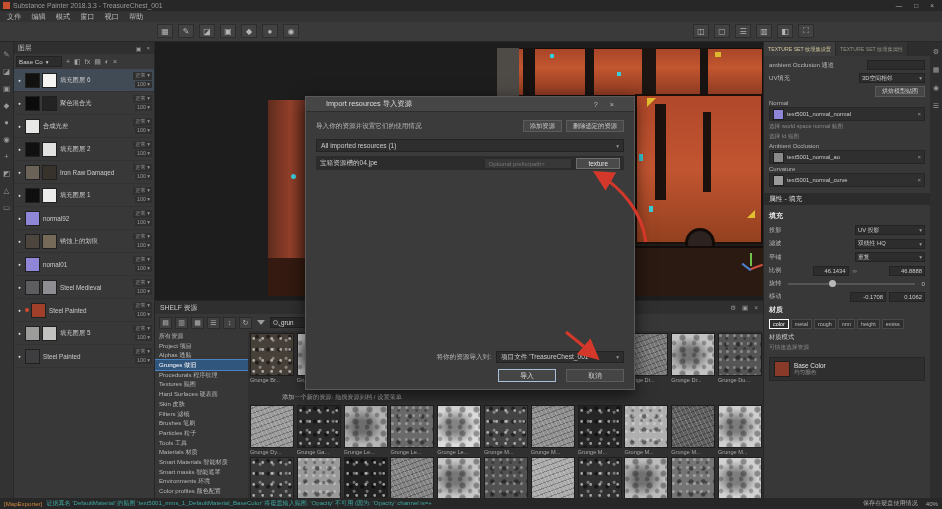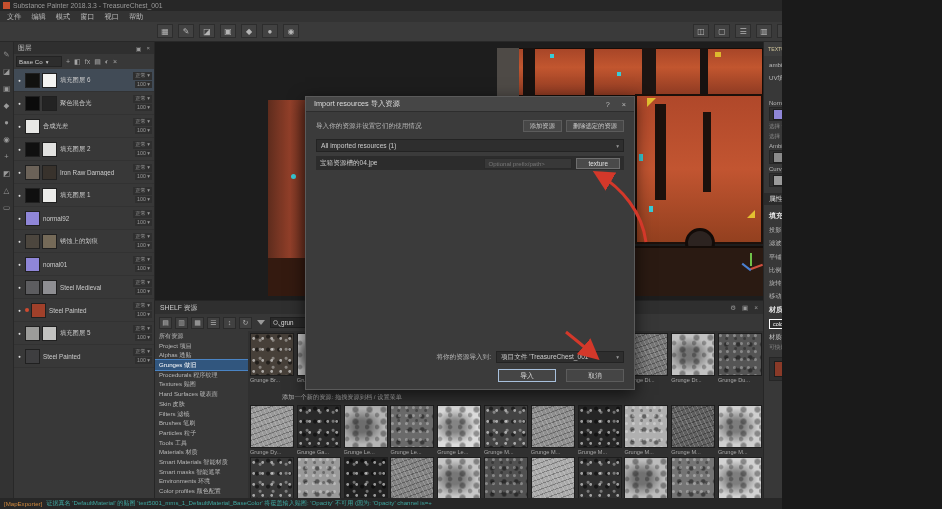--- a/index.html
+++ b/index.html
@@ -1,17 +1,17 @@
 <!DOCTYPE html>
 <html><head>
 <meta charset="utf-8">
 <style>
   *{margin:0;padding:0;box-sizing:border-box;}
   html,body{background:#1a1a1a;}
-  .app{position:relative;width:782px;height:509px;background:#1d4ed8;font-family:"Liberation Sans","DejaVu Sans",sans-serif;color:#c8c8c8;overflow:hidden;font-size:7px;text-decoration:underline;}
+  .app{position:relative;width:942px;height:509px;background:#1d4ed8;font-family:"Liberation Sans","DejaVu Sans",sans-serif;color:#c8c8c8;overflow:hidden;font-size:7px;text-decoration:underline;}
 
   
   .titlebar{position:absolute;left:0;top:0;width:942px;height:11px;background:#272727;display:flex;align-items:center;font-size:6.8px;color:#9a9a9a;z-index:5;}
   .logo{width:7px;height:7px;background:#c8502e;margin:0 3px 0 3px;flex:none;}
   .win-controls{margin-left:auto;display:flex;gap:12px;margin-right:8px;font-size:6.5px;color:#b0b0b0;}
   .menubar{position:absolute;left:0;top:11px;width:942px;height:11px;background:#333333;display:flex;align-items:center;font-size:7.2px;color:#bbbbbb;padding-left:2px;z-index:5;}
   .menu-item{padding:0 5px;cursor:default;}
   .toolbar{position:absolute;left:0;top:22px;width:942px;height:20px;background:#3a3a3a;border-bottom:1px solid #282828;z-index:5;}
   .tb-left{position:absolute;left:157px;top:2px;display:flex;gap:5px;}
   .tb-right{position:absolute;left:693px;top:2px;display:flex;gap:5px;}
@@ -65,21 +65,21 @@
   .thumb .img{width:44px;height:43px;border:1px solid #1e1e1e;}
   .thumb .lbl{font-size:5.6px;color:#a8a8a8;white-space:nowrap;overflow:hidden;width:44px;line-height:8.5px;}
   .shelf-hint{position:absolute;left:34px;top:62px;font-size:6.2px;color:#b5b5b5;white-space:nowrap;z-index:3;}
   .t-p0{background-image:radial-gradient(circle at 30% 40%,rgba(255,255,255,.55) 1px,transparent 1.8px),radial-gradient(circle at 70% 70%,rgba(255,255,255,.35) 1px,transparent 2px),radial-gradient(circle at 55% 20%,rgba(0,0,0,.5) 1.5px,transparent 2.5px);background-size:9px 11px,13px 9px,11px 13px;}
   .t-p1{background-image:radial-gradient(ellipse at 40% 50%,rgba(0,0,0,.40) 20%,transparent 62%),radial-gradient(circle at 75% 30%,rgba(0,0,0,.35) 2px,transparent 4px),radial-gradient(circle at 20% 75%,rgba(0,0,0,.28) 1.5px,transparent 3px);background-size:100% 100%,14px 12px,10px 12px;}
   .t-p2{background-image:repeating-linear-gradient(63deg,rgba(255,255,255,.18) 0 1px,transparent 1px 4px),repeating-linear-gradient(-20deg,rgba(0,0,0,.28) 0 1px,transparent 1px 5px);}
   .t-p3{background-image:radial-gradient(circle at 20% 20%,rgba(255,255,255,.3) 1px,transparent 2px),radial-gradient(circle at 60% 80%,rgba(0,0,0,.45) 1.5px,transparent 3px),radial-gradient(circle at 85% 45%,rgba(0,0,0,.3) 1px,transparent 2px);background-size:7px 8px,12px 13px,9px 10px;}
 
   
   .dialog{position:absolute;left:305px;top:96px;width:330px;height:294px;background:#3b3b3b;border:1px solid #5a5a5a;box-shadow:0 5px 16px rgba(0,0,0,.65);z-index:40;}
-  .dlg-title{height:15px;background:#464646;display:flex;align-items:center;font-size:7.3px;color:#dddddd;padding:0 8px;border-bottom:1px solid #2d2d2d;}
+  .dlg-title{height:15px;background:#464646;display:flex;align-items:center;font-size:7.3px;color:#dddddd;padding:0 20px;border-bottom:1px solid #2d2d2d;}
   .dlg-title .sp{margin-left:auto;display:flex;gap:12px;color:#bbbbbb;}
   .dlg-body{position:absolute;top:15px;left:0;right:0;bottom:0;padding:8px 10px;}
   .dlg-row1{display:flex;align-items:center;font-size:6.6px;color:#b8b8b8;gap:4px;}
   .dlg-row1 .grow{flex:1;}
   .dlg-btn{background:#474747;border:1px solid #5c5c5c;color:#cccccc;font-size:6.3px;height:12px;display:inline-flex;align-items:center;padding:0 6px;white-space:nowrap;}
   .dlg-dd{margin-top:7px;height:13px;background:#2e2e2e;border:1px solid #232323;display:flex;align-items:center;font-size:6.6px;color:#cccccc;padding:0 4px;}
   .dlg-dd .caret{margin-left:auto;color:#999;}
   .dlg-file{margin-top:4px;height:14px;background:#2c2c2c;display:flex;align-items:center;font-size:6.6px;color:#cccccc;padding:0 4px;gap:4px;}
   .prefix{color:#777777;background:#383838;border:1px solid #2a2a2a;height:11px;display:flex;align-items:center;padding:0 3px;font-size:6.1px;margin-left:auto;width:88px;white-space:nowrap;overflow:hidden;}
   .texture-btn{background:#4a4a4a;border:1px solid #6e6e6e;height:11px;display:flex;align-items:center;padding:0 11px;font-size:6.4px;color:#e0e0e0;}

